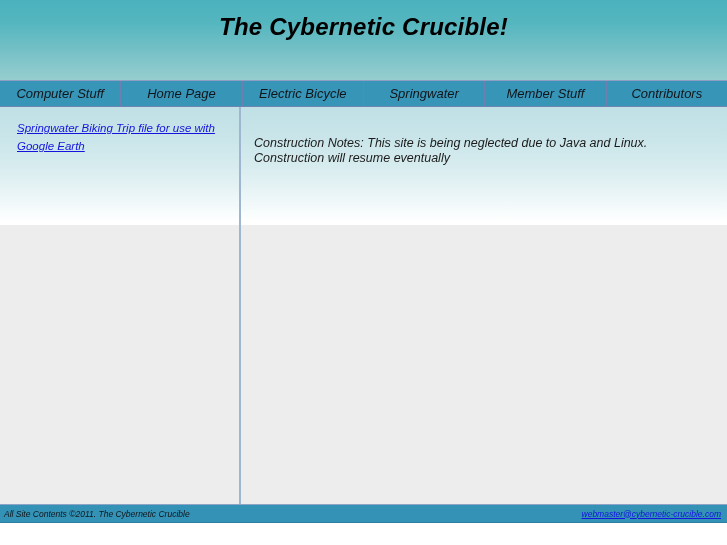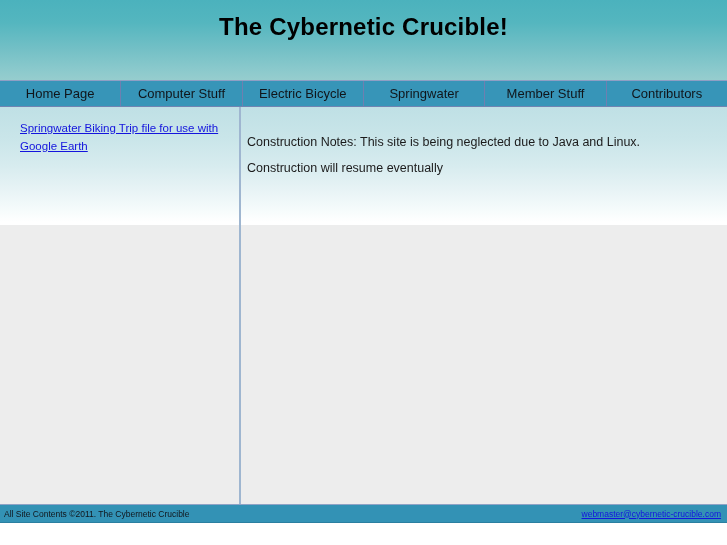--- a/index.html
+++ b/index.html
@@ -14,20 +14,21 @@
     overflow: hidden;
     font-family: "Liberation Sans", sans-serif;
     -webkit-font-smoothing: antialiased;
   }
 
   #page {
     position: relative;
     width: 669px;
     height: 545px;
     background: #fde047;
+    font-style: italic;
   }
 
   
   .header {
     position: absolute;
     left: 0;
     top: 0;
     width: 727px;
     height: 80px;
     background: linear-gradient(to bottom, #4bb2bd 0%, #54b6bf 28%, #74c0c6 62%, #8ac9cc 86%, #96cdce 100%);
@@ -108,22 +109,21 @@
     box-sizing: border-box;
   }
 
   .col-left {
     position: absolute;
     left: 0;
     top: 0;
     width: 239px;
     height: 397px;
     box-sizing: border-box;
-    padding: 11px 10px 0 4px;
-    margin-left: 16px;
+    padding: 11px 10px 0 17px;
   }
   .col-divider {
     position: absolute;
     left: 239px;
     top: 0;
     width: 2px;
     height: 397px;
     background: #9fb6d0;
   }
   .col-right {
@@ -140,23 +140,23 @@
     font-size: 11.5px;
     line-height: 15px;
     color: #1414dd;
     text-decoration: underline;
     display: inline;
     cursor: pointer;
   }
 
   .notes {
     font-size: 12.5px;
-    line-height: 26px;
+    line-height: 15px;
     color: #1b1b1b;
-    margin: 1px;
+    margin: 8px;
   }
 
   
   .footer {
     position: absolute;
     left: 0;
     top: 504px;
     width: 727px;
     height: 19px;
     background: #3392b5;
@@ -196,24 +196,24 @@
 <body>
 
 <div id="page">
 
   <div class="header">
     <div class="site-title">The Cybernetic Crucible!</div>
   </div>
 
   <nav class="navbar">
     <div class="nav-tab">
+      <span>Computer Stuff</span>
+    </div>
+    <div class="nav-tab">
       <span>Home Page</span>
-    </div>
-    <div class="nav-tab">
-      <span>Computer Stuff</span>
     </div>
     <div class="nav-tab">
       <span>Electric Bicycle</span>
     </div>
     <div class="nav-tab">
       <span>Springwater</span>
     </div>
     <div class="nav-tab">
       <span>Member Stuff</span>
     </div>

